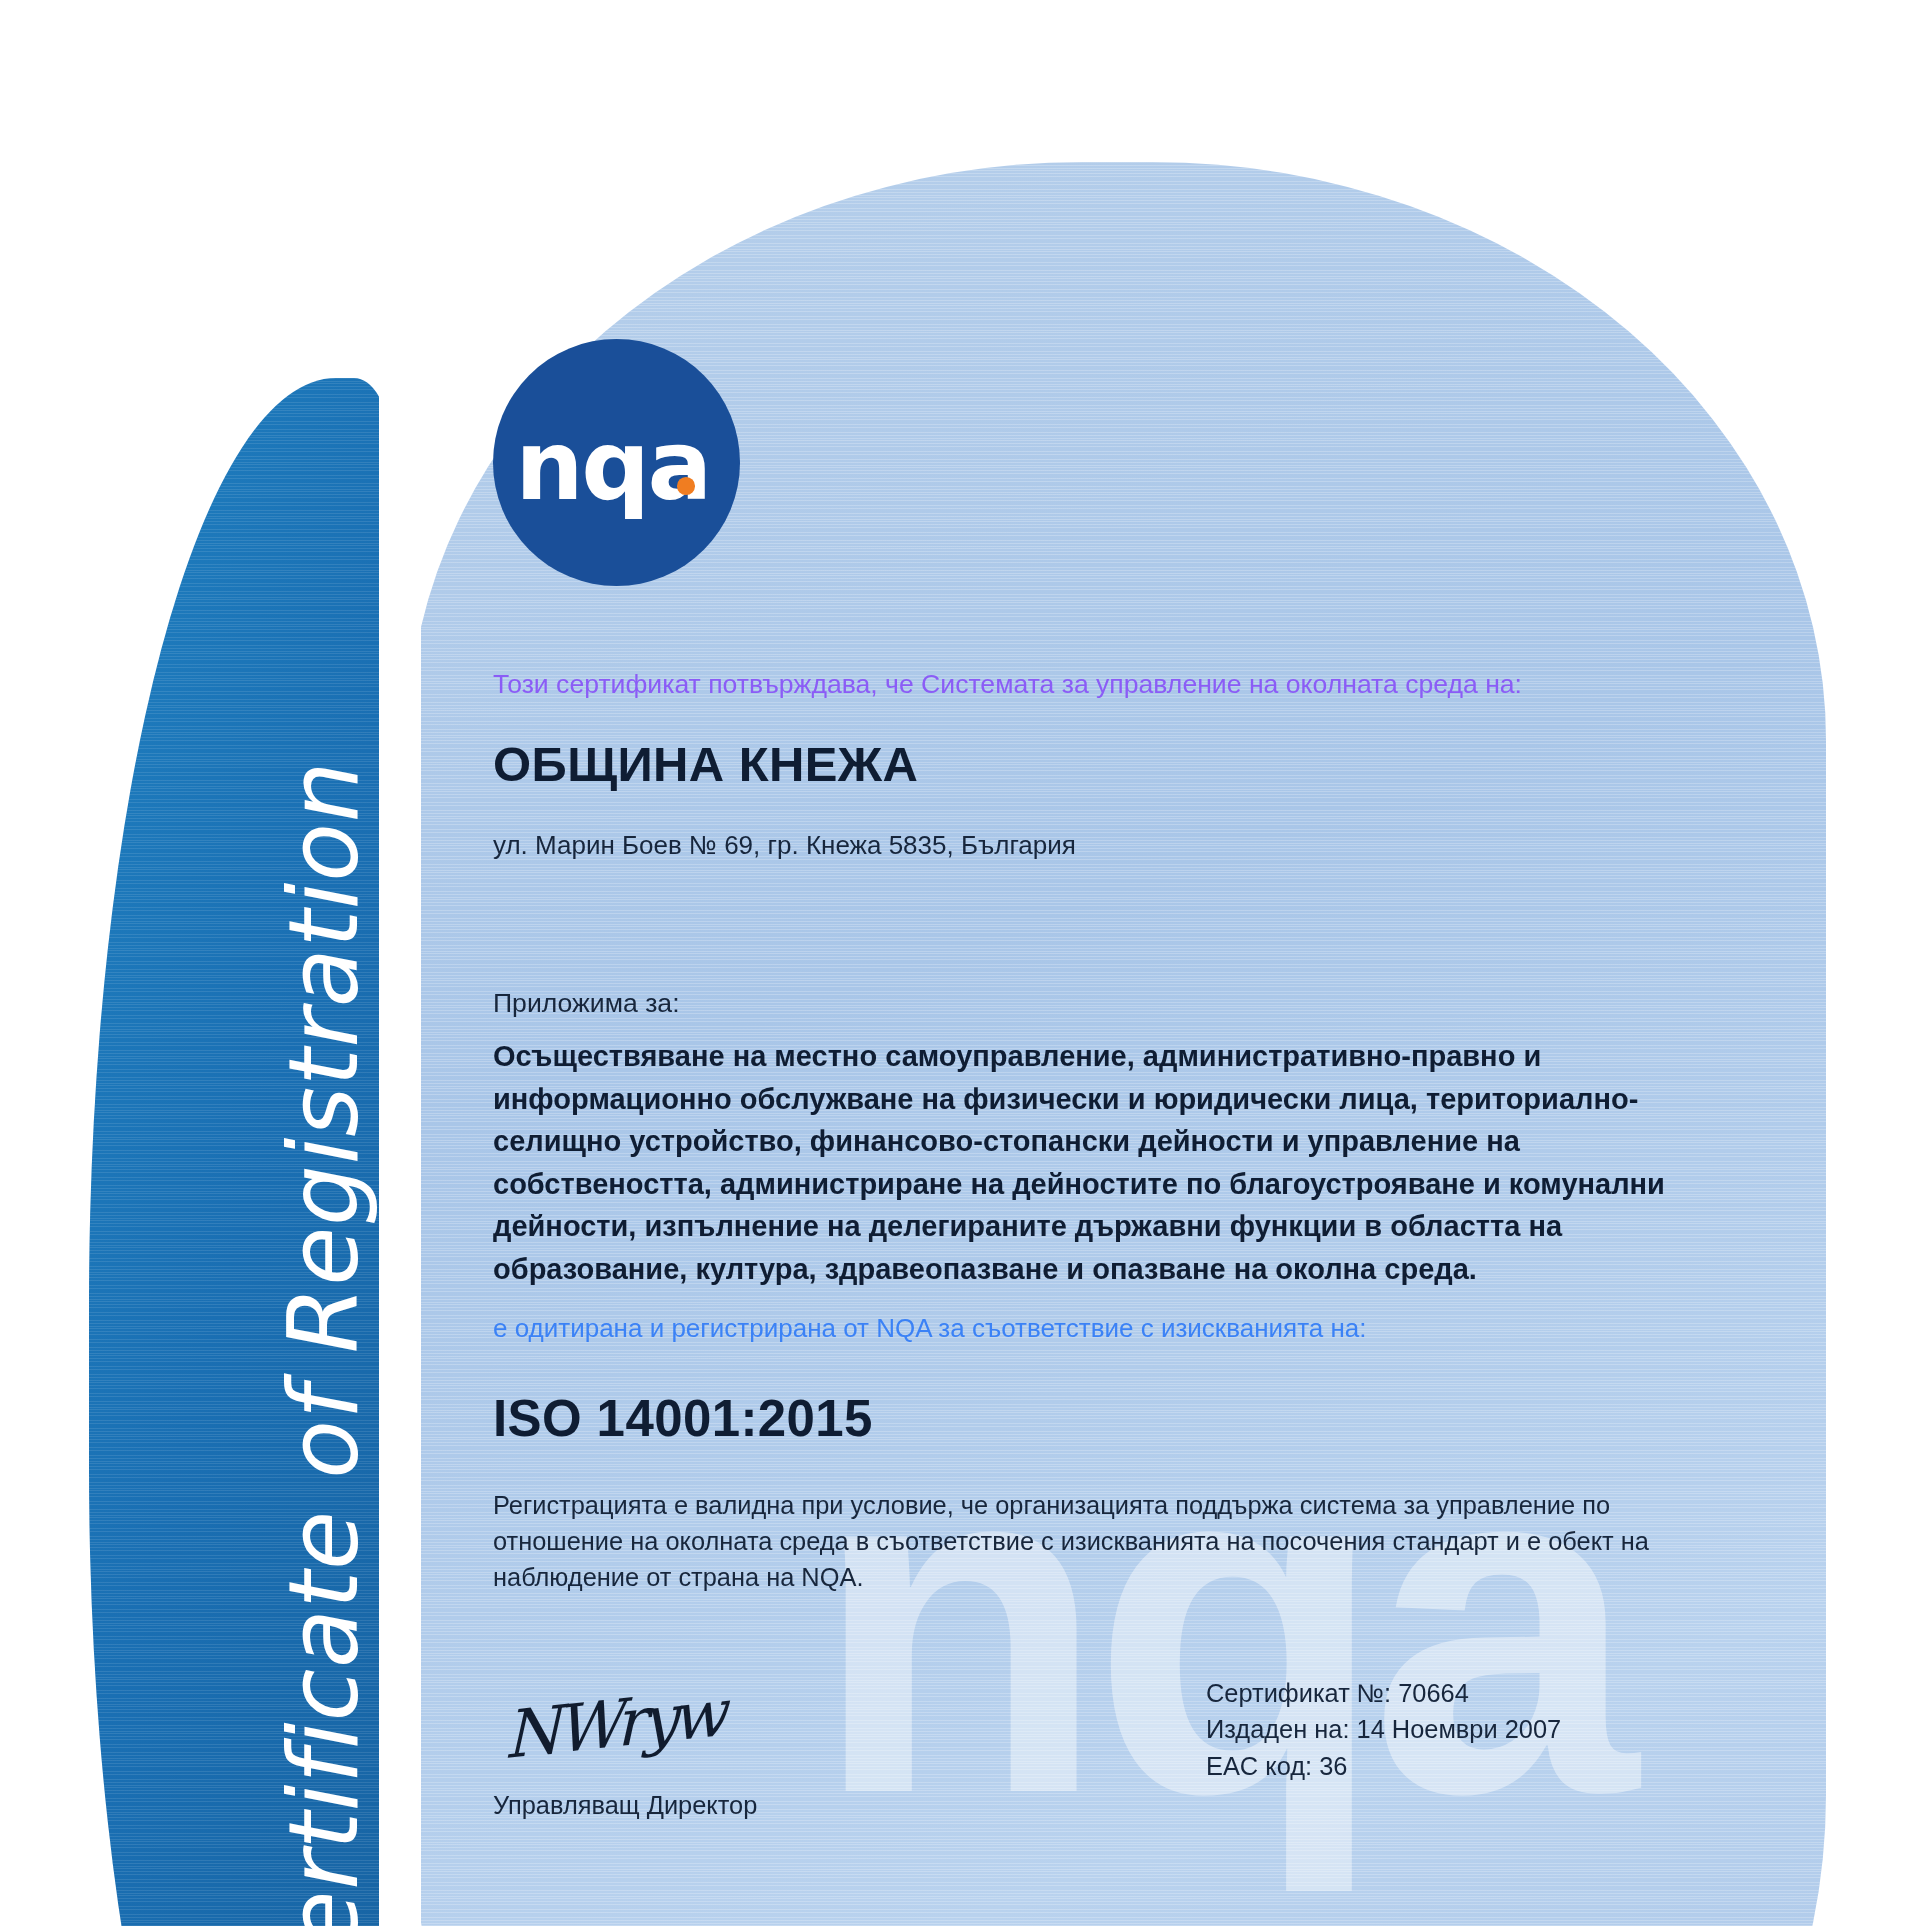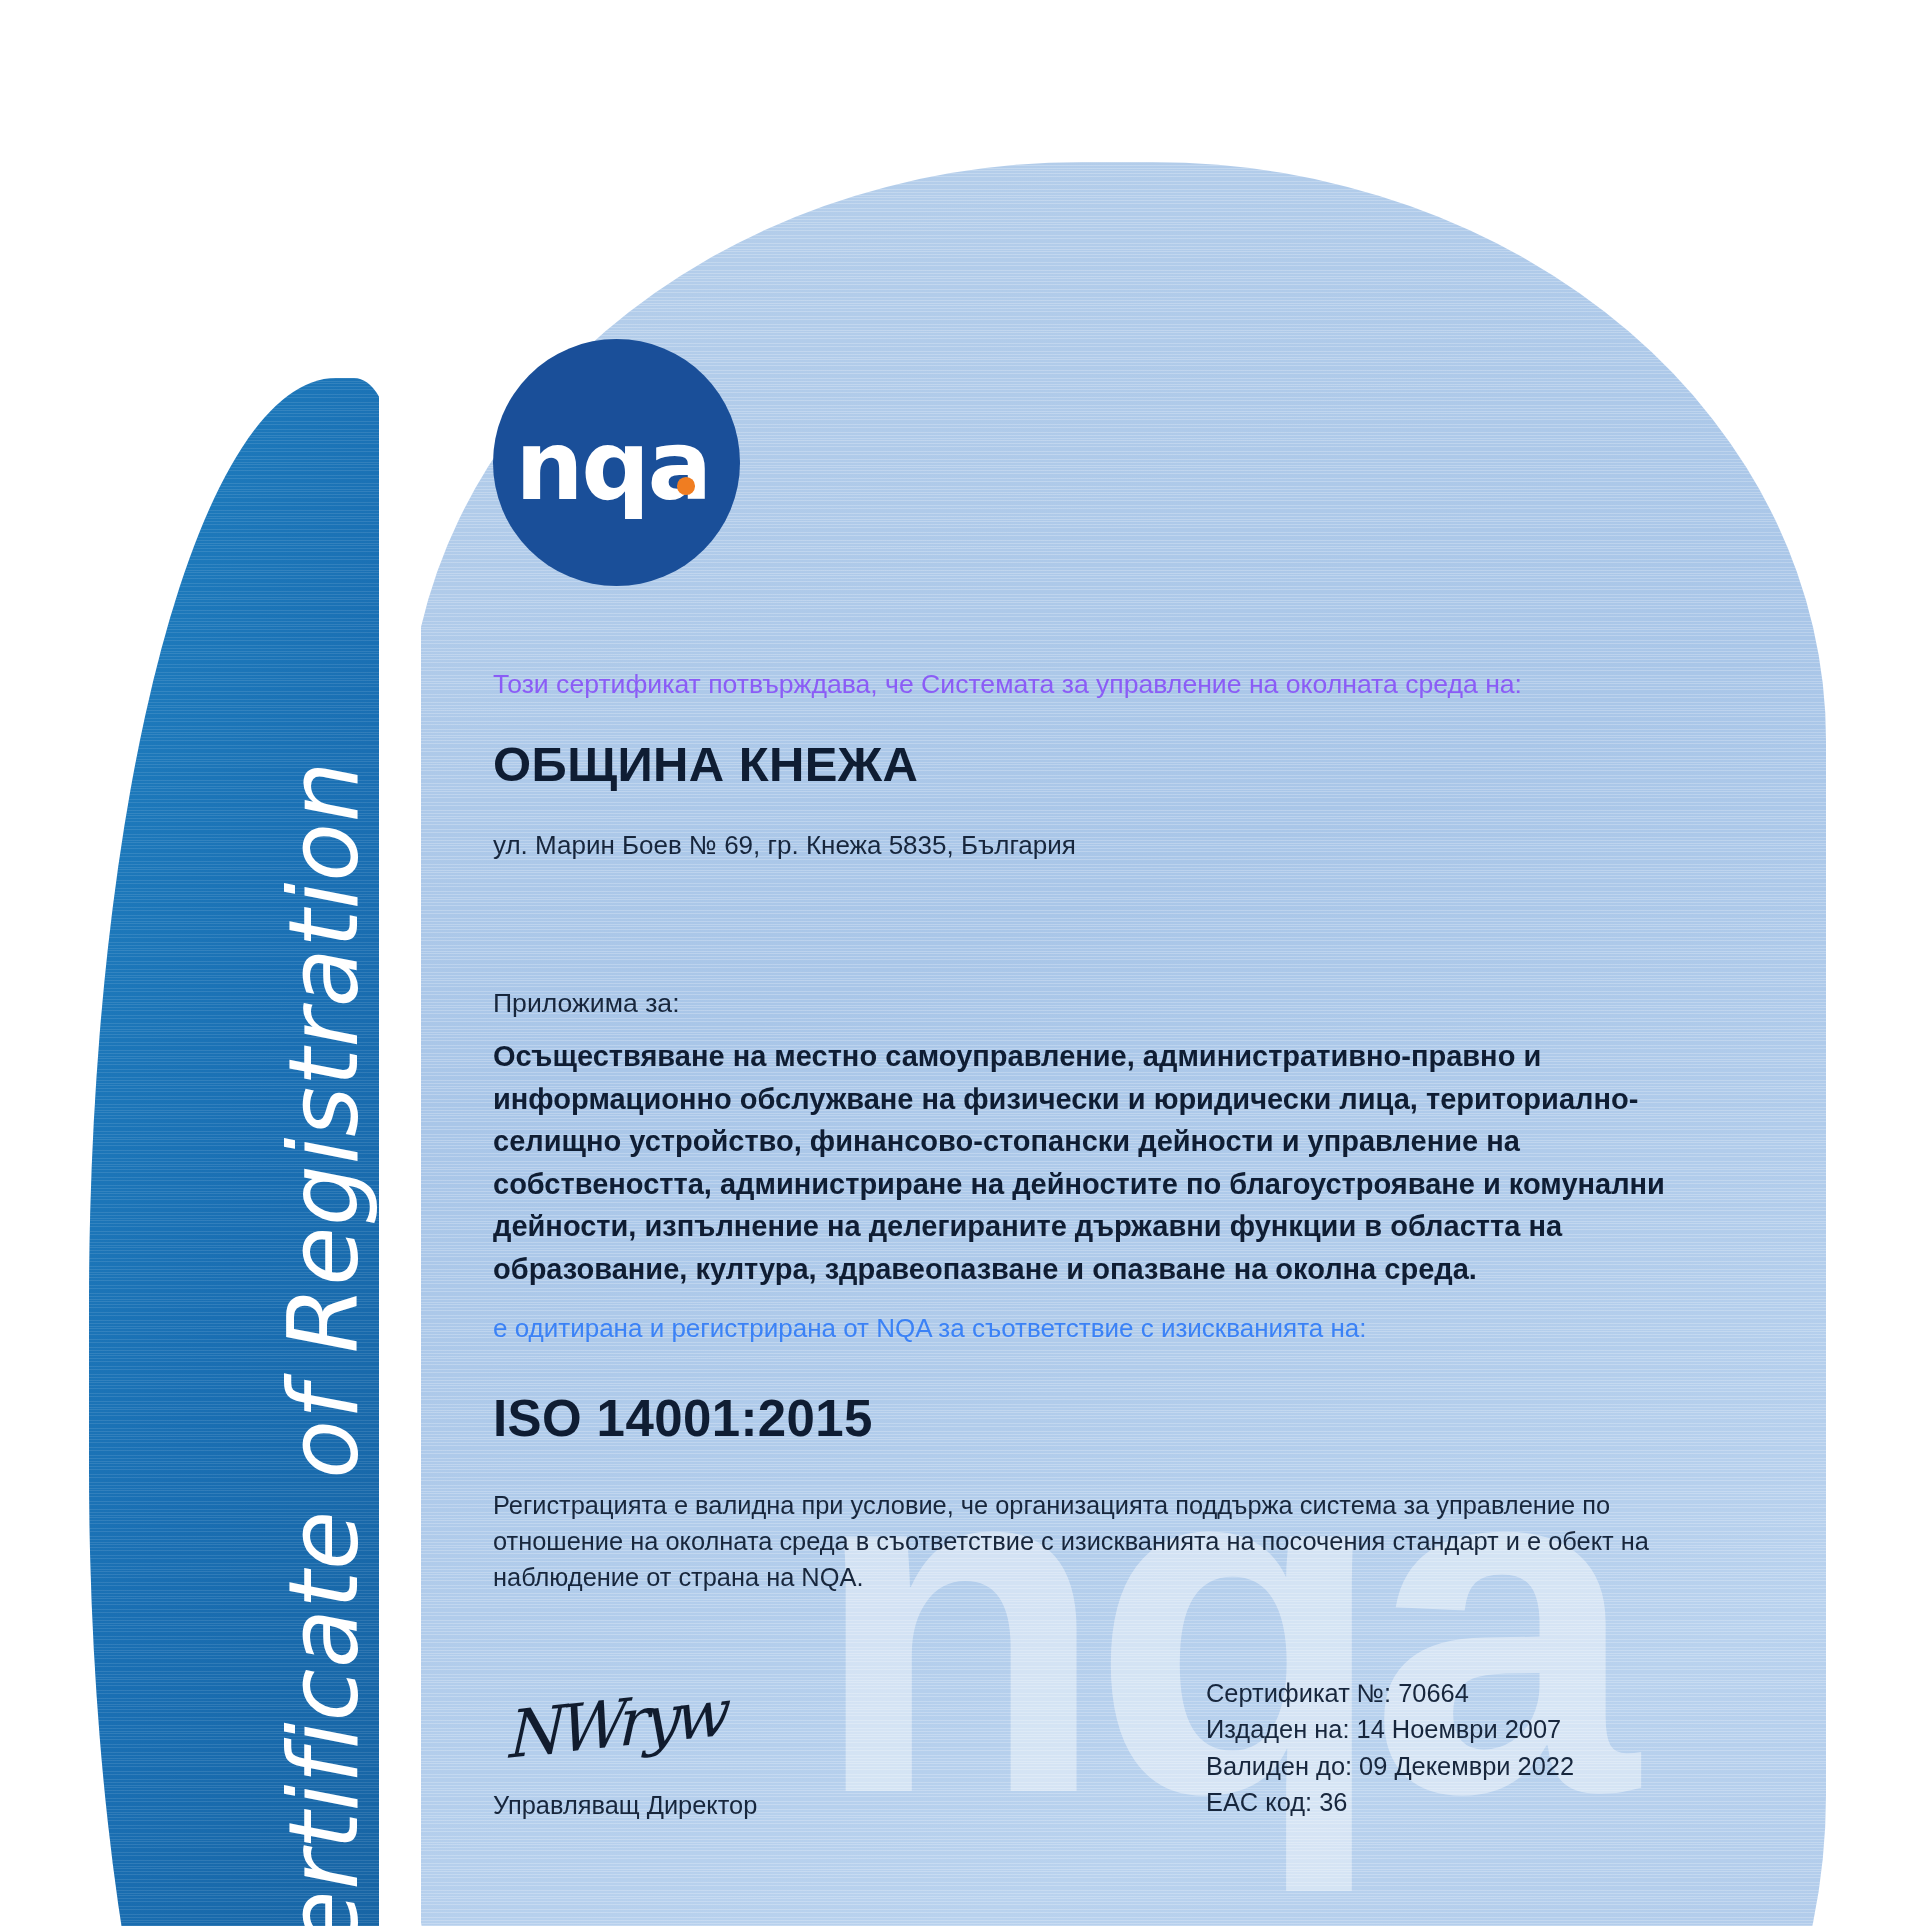--- a/index.html
+++ b/index.html
@@ -270,21 +270,20 @@
     <div class="validity">Регистрацията е валидна при условие, че организацията поддържа система за управление по отношение на околната среда в съответствие с изискванията на посочения стандарт и е обект на наблюдение от страна на NQA.</div>
 
     <div class="bottom-row">
       <div class="sig-block">
         <div class="signature">NWryw</div>
         <div class="sig-title">Управляващ Директор</div>
       </div>
       <div class="details">
         <div>Сертификат №: 70664</div>
         <div>Издаден на: 14 Ноември 2007</div>
-        <div>Валиден до: 09 Декември 2022</div>
         <div>EAC код: 36</div>
       </div>
     </div>
 
   </div>
 
 </div>
 
 
 </body></html>

